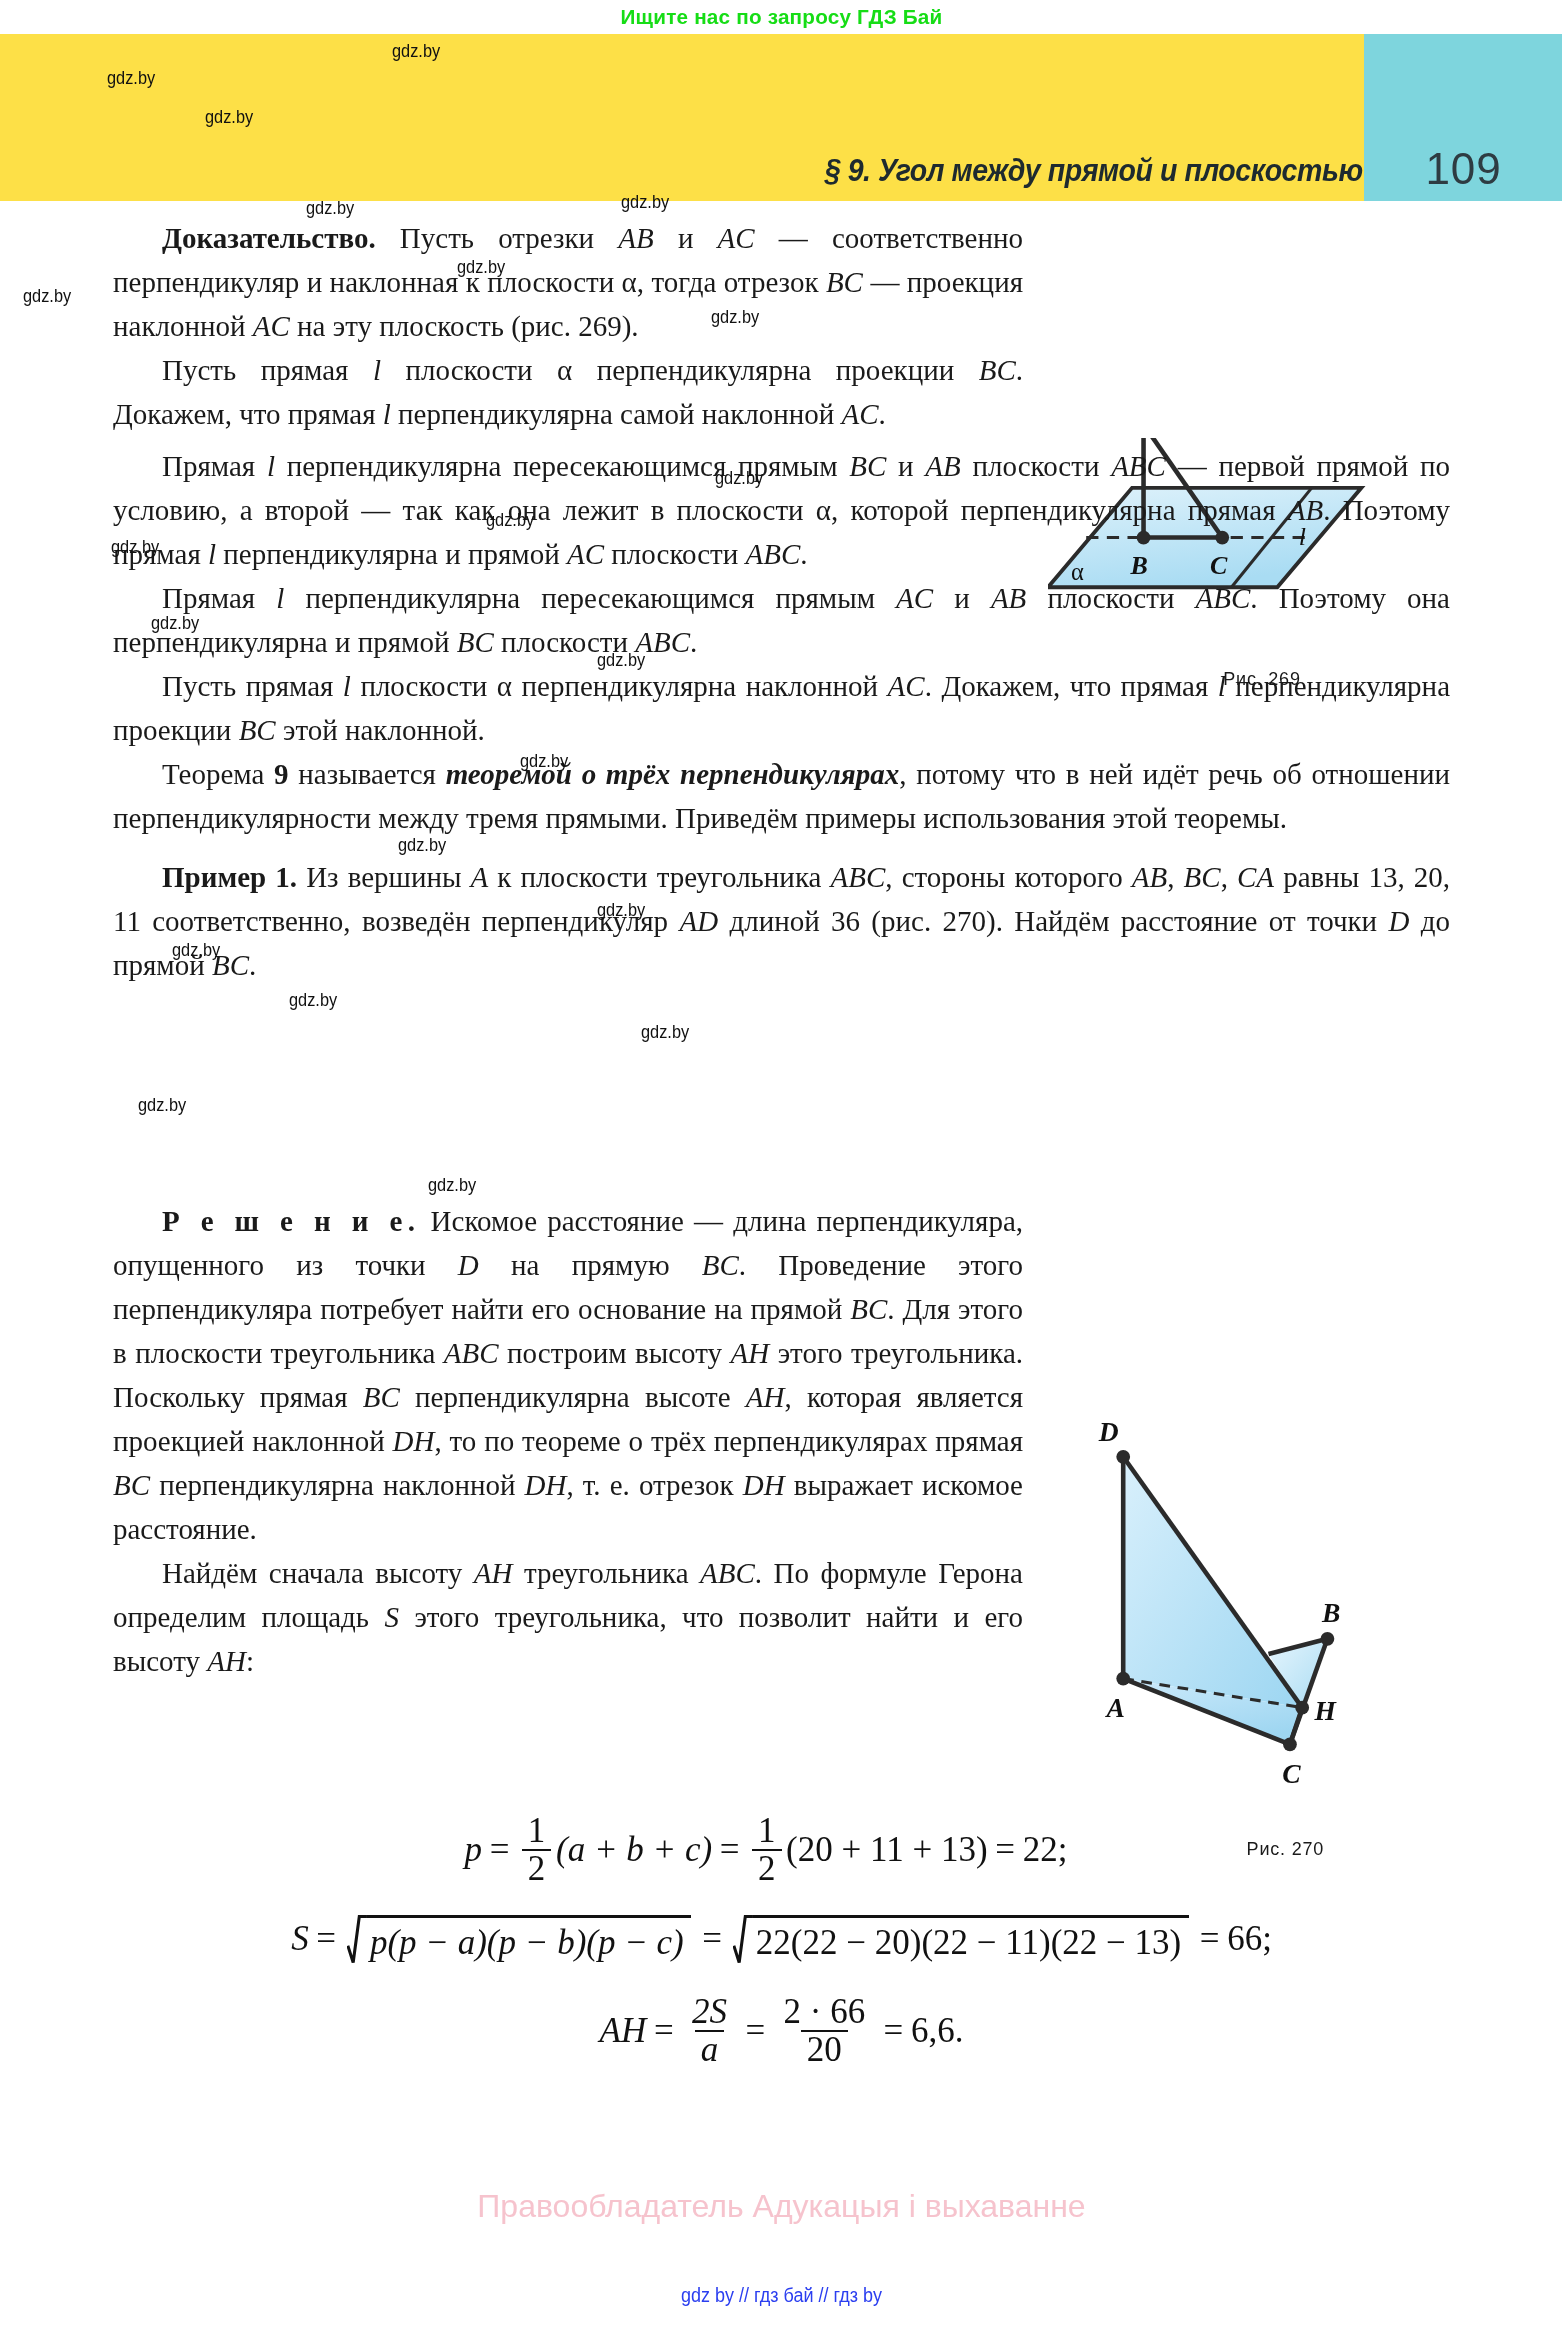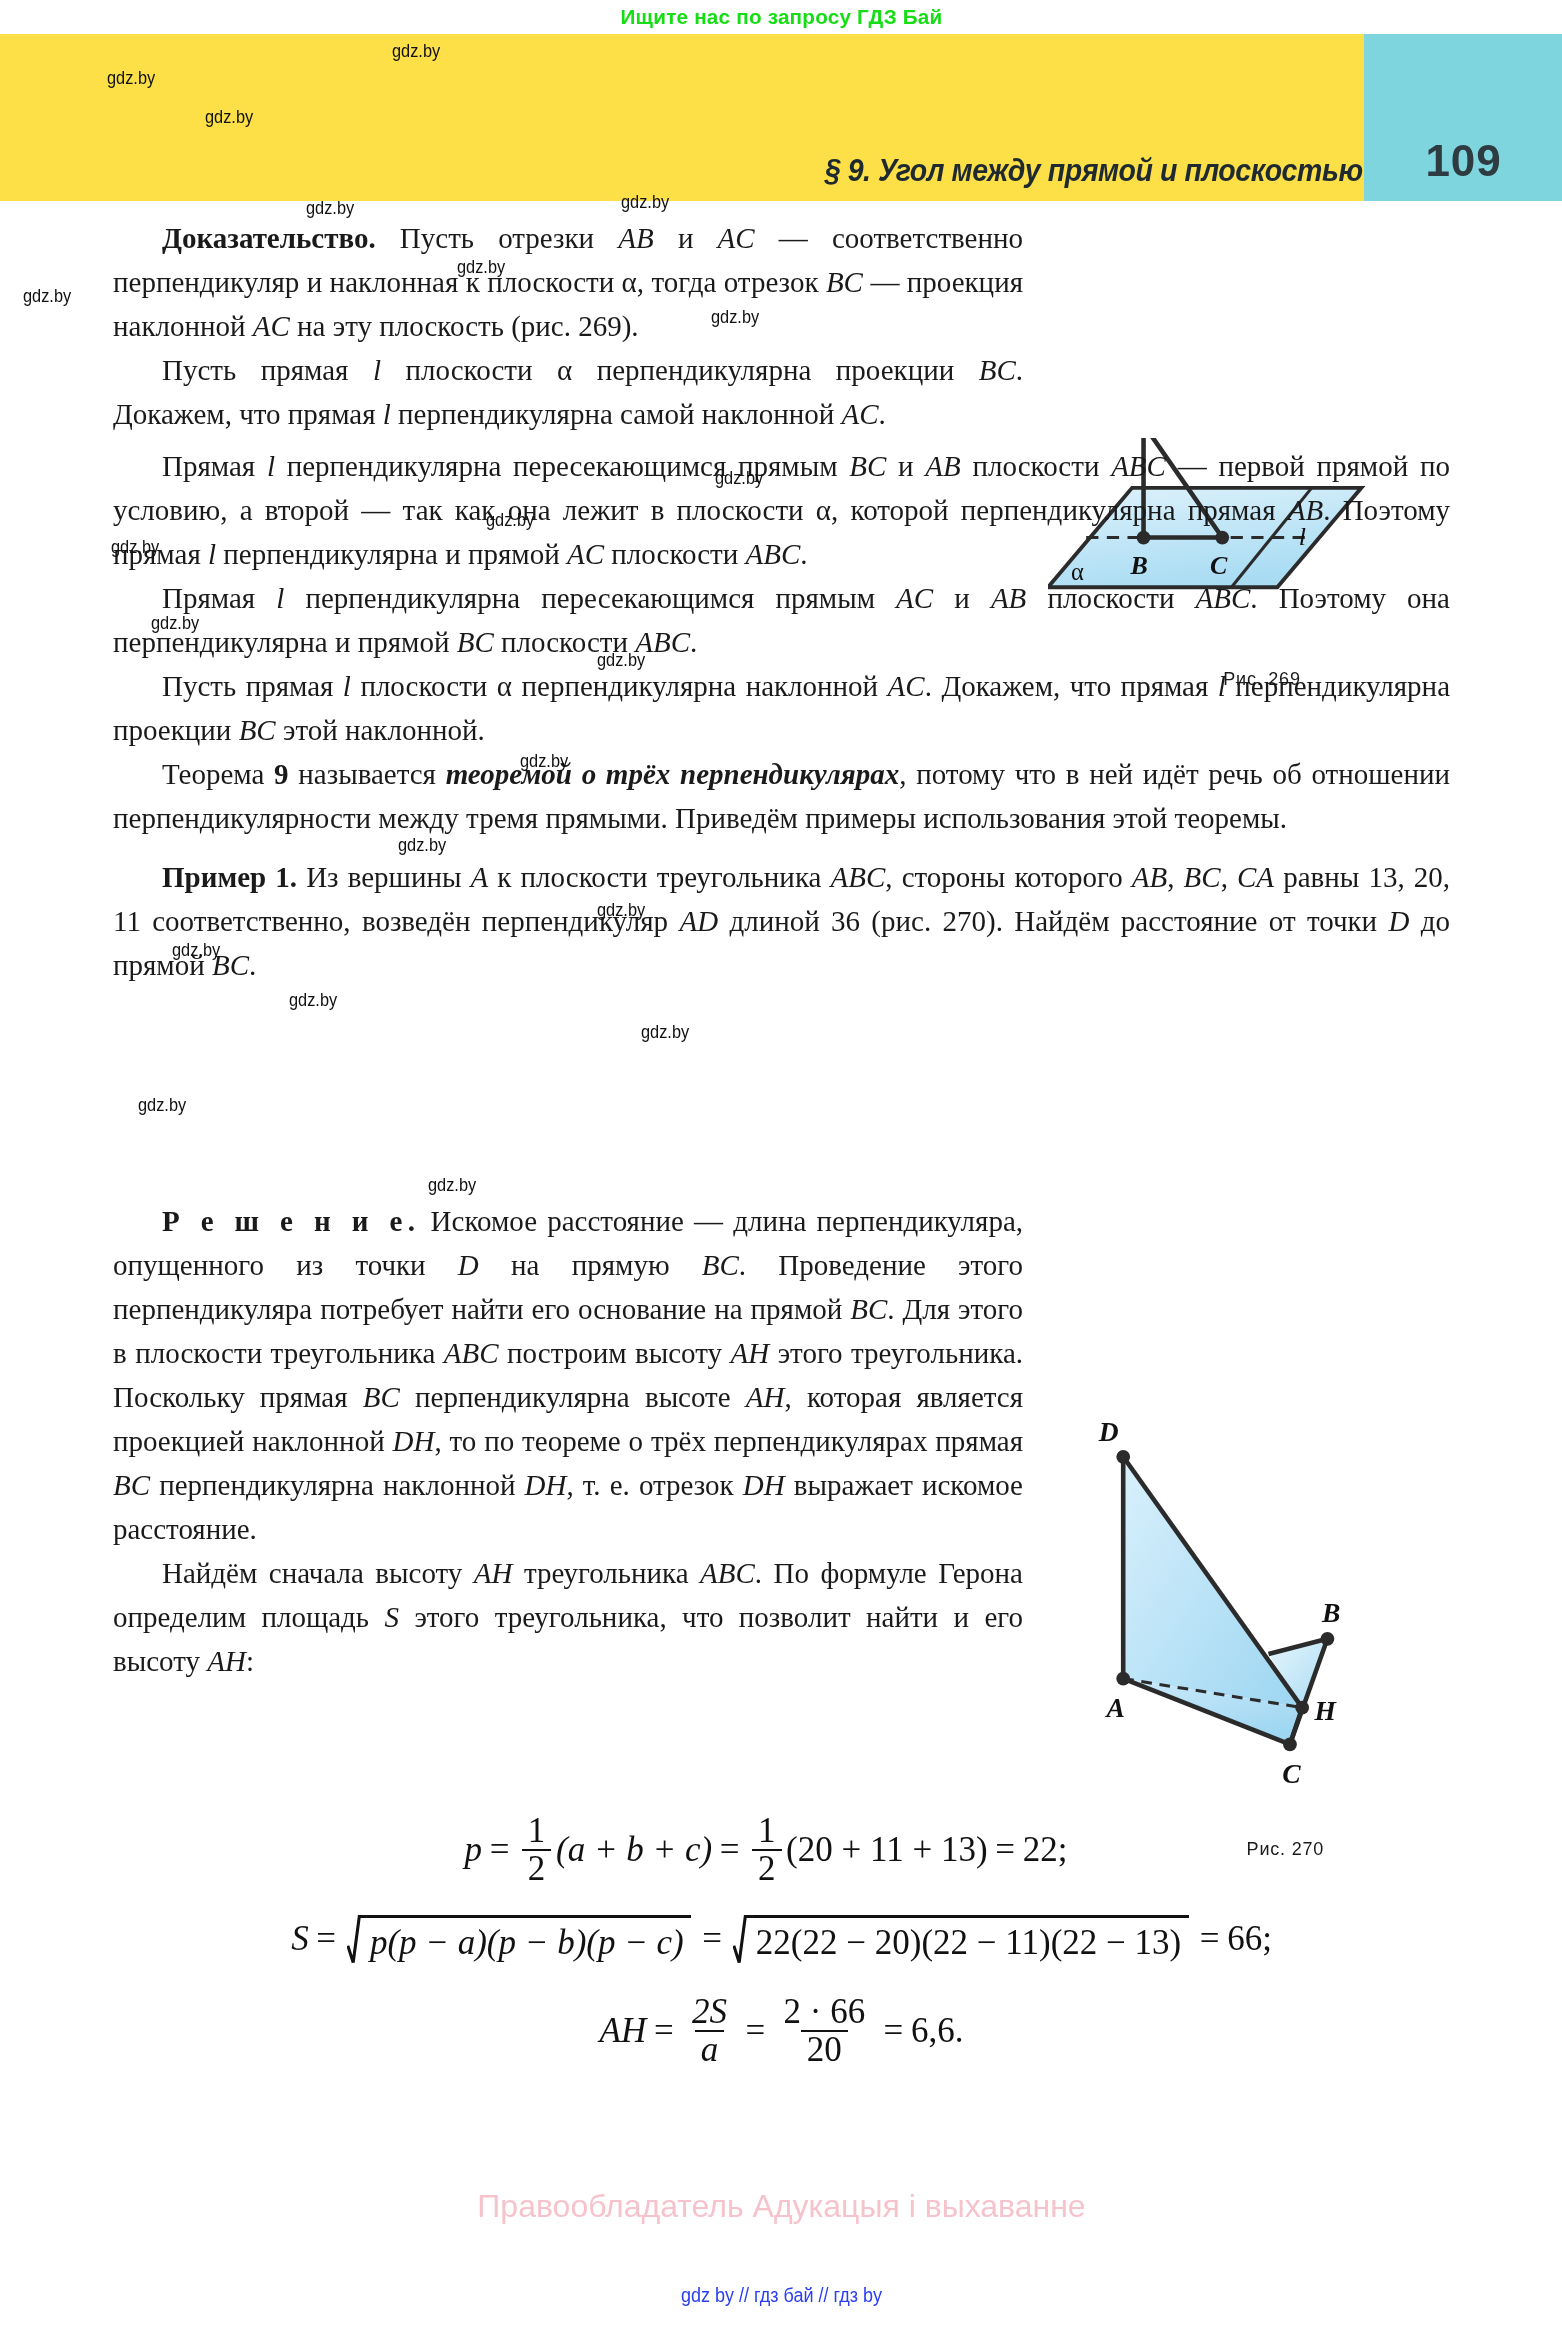--- a/index.html
+++ b/index.html
@@ -27,23 +27,23 @@
     position:absolute;left:0;top:34px;width:1563px;height:167px;
     background:#fde047;
   }
   .header-pagebox{
     position:absolute;right:0;top:0;width:199px;height:167px;
     background:#7ed5dd;
   }
   .header-pagenum{
     position:absolute;right:0;top:0;width:199px;height:167px;
     display:flex;align-items:flex-end;justify-content:center;
-    padding-bottom:15px;box-sizing:border-box;
-    font-family:"Liberation Sans", sans-serif;
-    font-size:44px;color:#2e3c42;letter-spacing:0.8px;font-weight:bold;
+    padding-bottom:7px;box-sizing:border-box;
+    font-family:"Liberation Sans", sans-serif;
+    font-size:44px;color:#2e3c42;letter-spacing:0.8px;
   }
   .header-title{
     position:absolute;right:200px;bottom:12.2px;
     font-family:"Liberation Sans", sans-serif;
     font-style:italic;font-weight:700;
     font-size:31px;color:#1e2a2f;
     letter-spacing:-0.5px;
     transform:scaleX(.92);transform-origin:right bottom;
     white-space:nowrap;
   }

